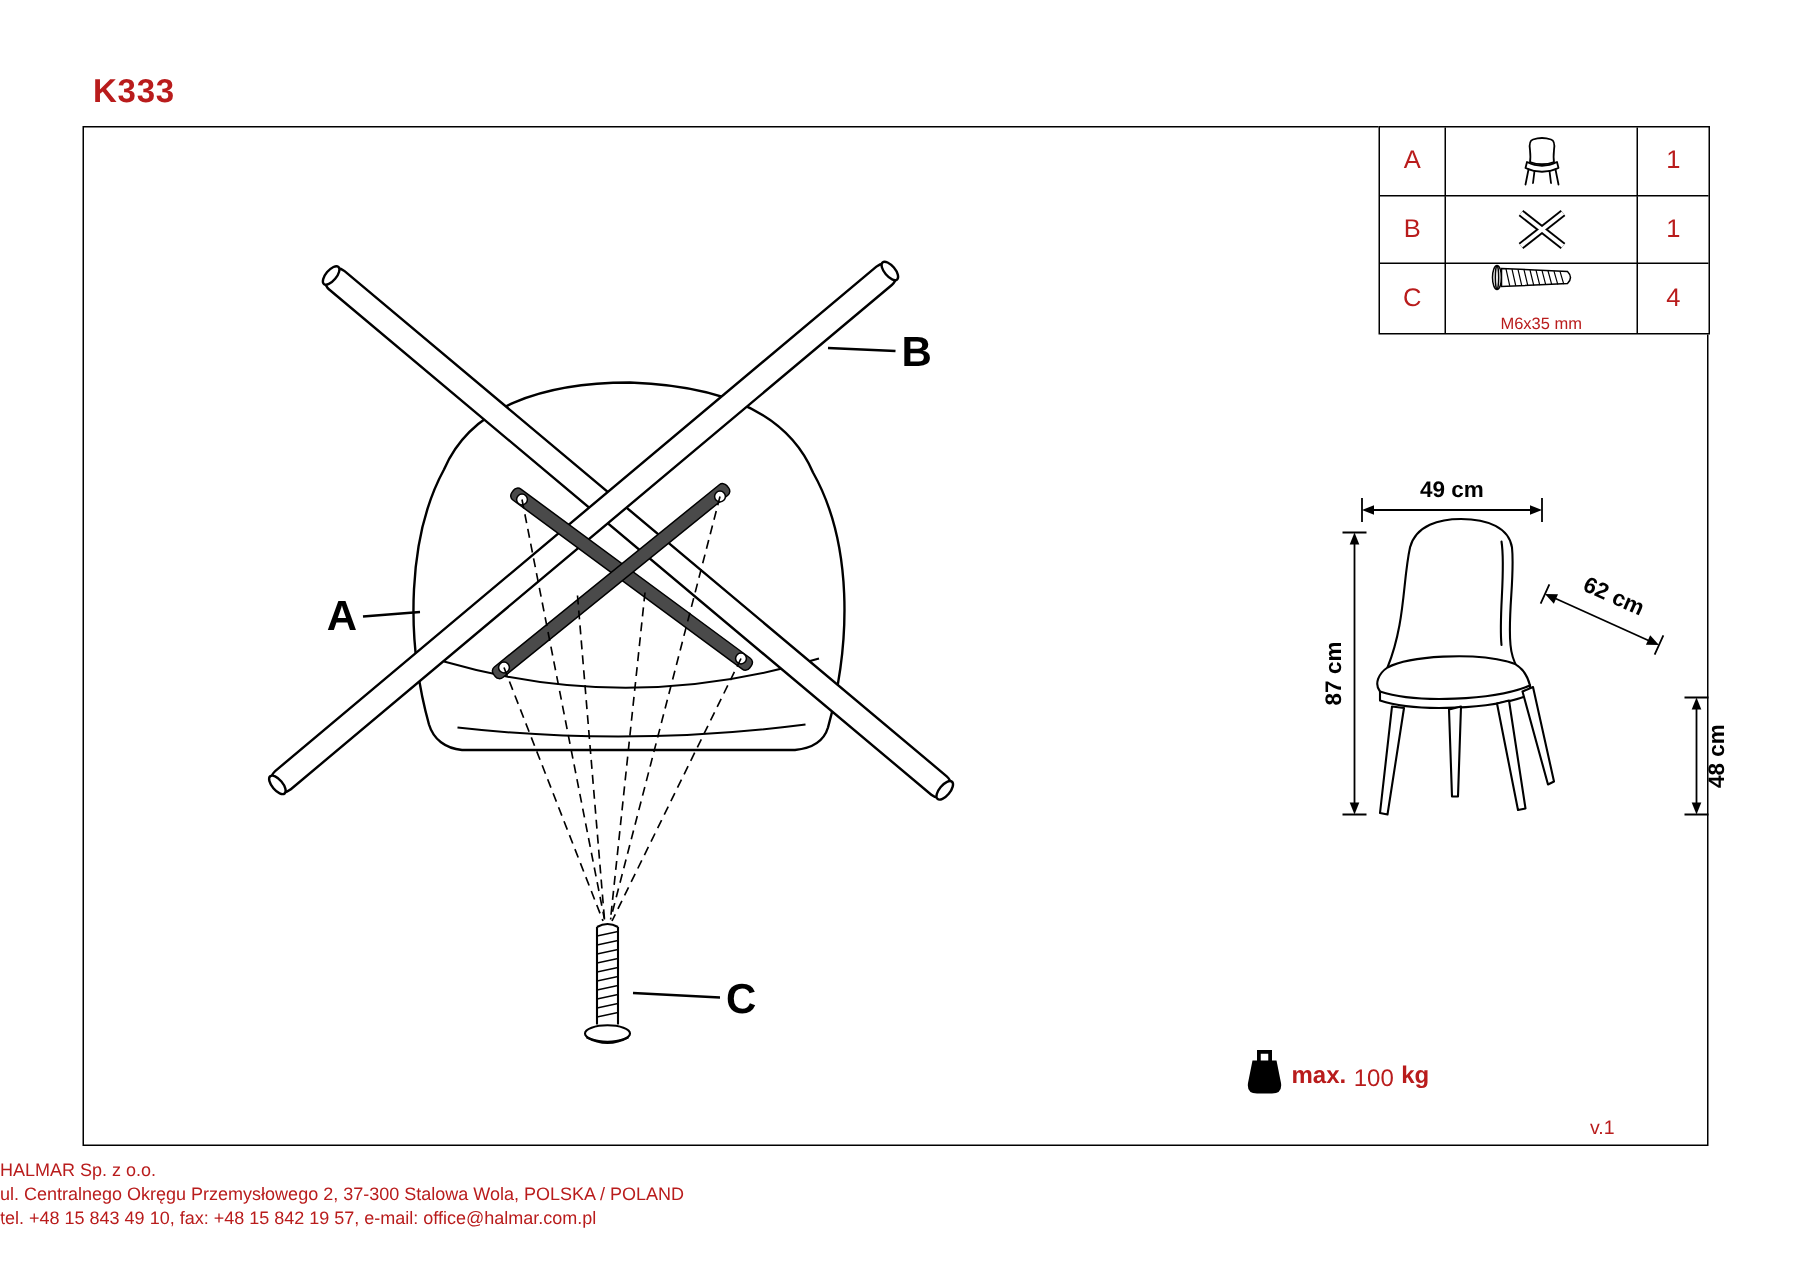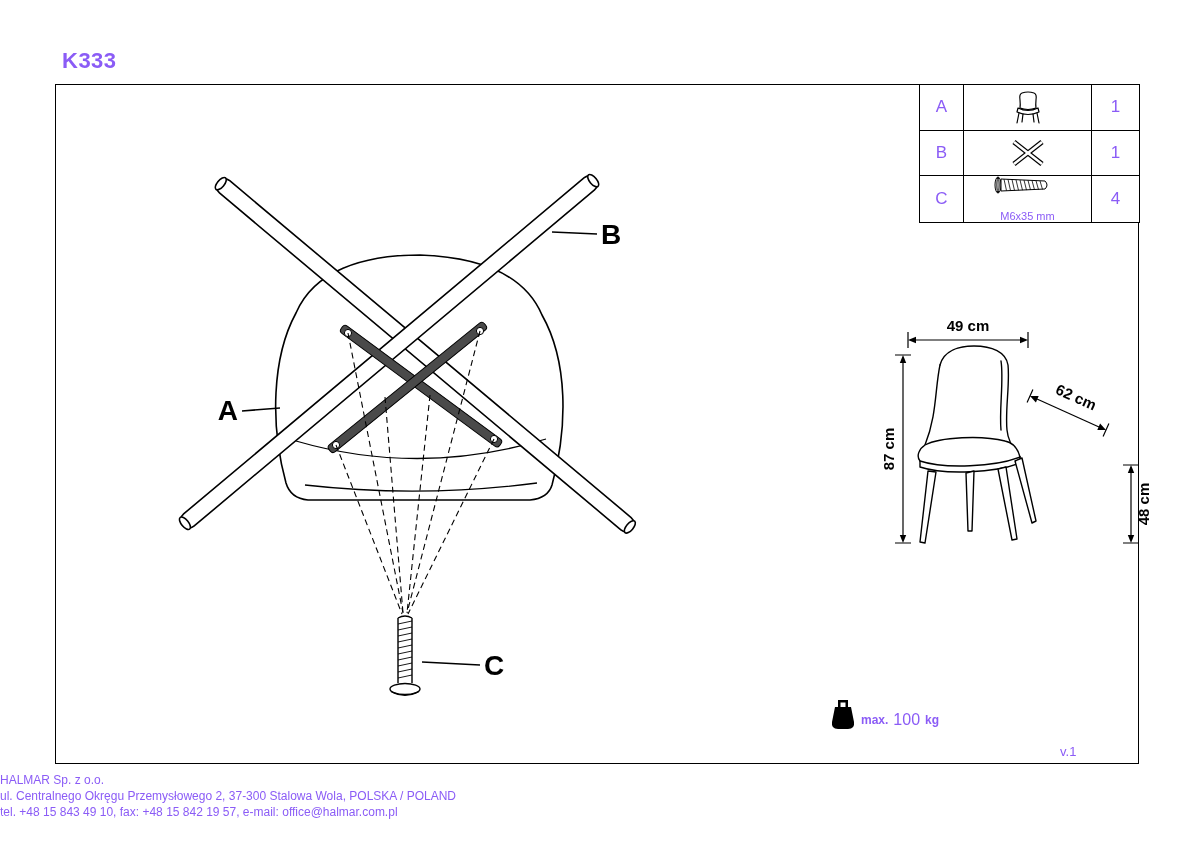--- a/index.html
+++ b/index.html
@@ -1,18 +1,18 @@
 <!DOCTYPE html>
 <html><head>
 <meta charset="utf-8">
 <style>
   html,body { margin:0; padding:0; background:#fff; }
   .page {
     position:relative; width:1200px; height:828px; background:#fff;
-    font-family:"Liberation Sans", sans-serif; color:#8b5cf6; overflow:hidden;border-radius:20px;
+    font-family:"Liberation Sans", sans-serif; color:#b91c1c; overflow:hidden;border-radius:20px;
   }
   .title {
     position:absolute; left:62px; top:48px;
     font-size:22px; font-weight:bold; letter-spacing:0.5px;
   }
   .frame {
     position:absolute; left:55px; top:84px; width:1084px; height:680px;
     border:1.5px solid #000; box-sizing:border-box;
   }
   .parts-table {
@@ -29,23 +29,23 @@
   .pt-cell:nth-child(3n) { border-right:none; }
   .pt-cell:nth-child(n+7) { border-bottom:none; }
   .pt-note { font-size:11px; margin-top:16px; }
   .svg-abs { position:absolute; }
   .dlabel { font-family:"Liberation Sans", sans-serif; font-size:28px; font-weight:bold; }
   .dim { font-family:"Liberation Sans", sans-serif; font-size:15px; font-weight:bold; }
   .weight {
     position:absolute; left:830px; top:700px;
     display:flex; align-items:flex-end; gap:5px;
   }
-  .weight .w-prefix { font-size:12px; font-weight:bold; margin-bottom:3px; }
+  .weight .w-prefix { font-size:16px; font-weight:bold; margin-bottom:3px; }
   .weight .w-value  { font-size:16px; font-weight:normal; margin-bottom:1px; }
-  .weight .w-unit   { font-size:12px; font-weight:bold; margin-bottom:3px; }
+  .weight .w-unit   { font-size:16px; font-weight:bold; margin-bottom:3px; }
   .version { position:absolute; left:1060px; top:744px; font-size:13px; }
   .footer {
     position:absolute; left:0; right:0; top:772px; 
     font-size:12px; line-height:16px;
   }
 </style>
 </head>
 <body>
 
 <div class="page">

